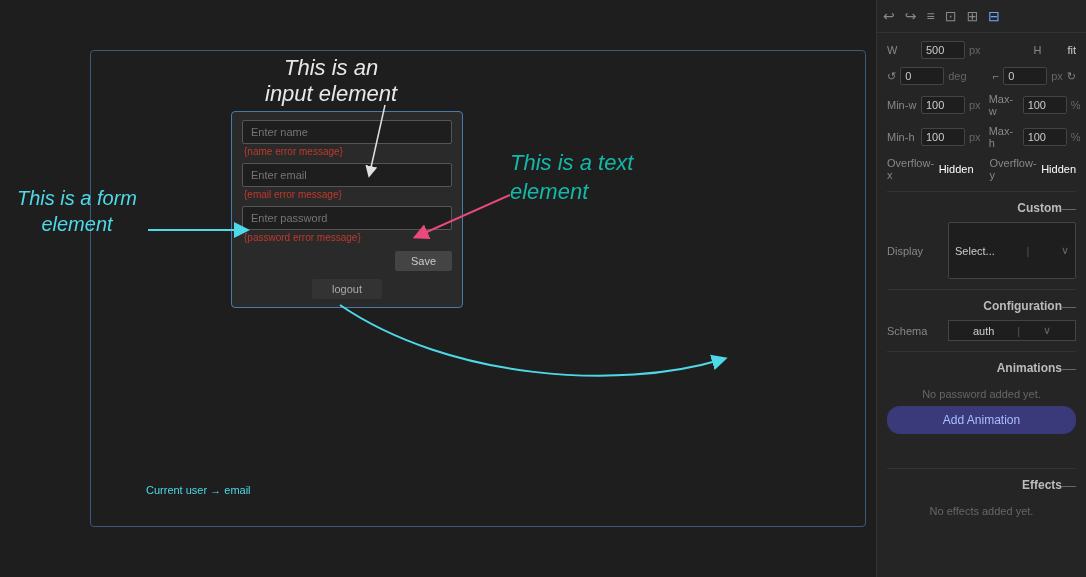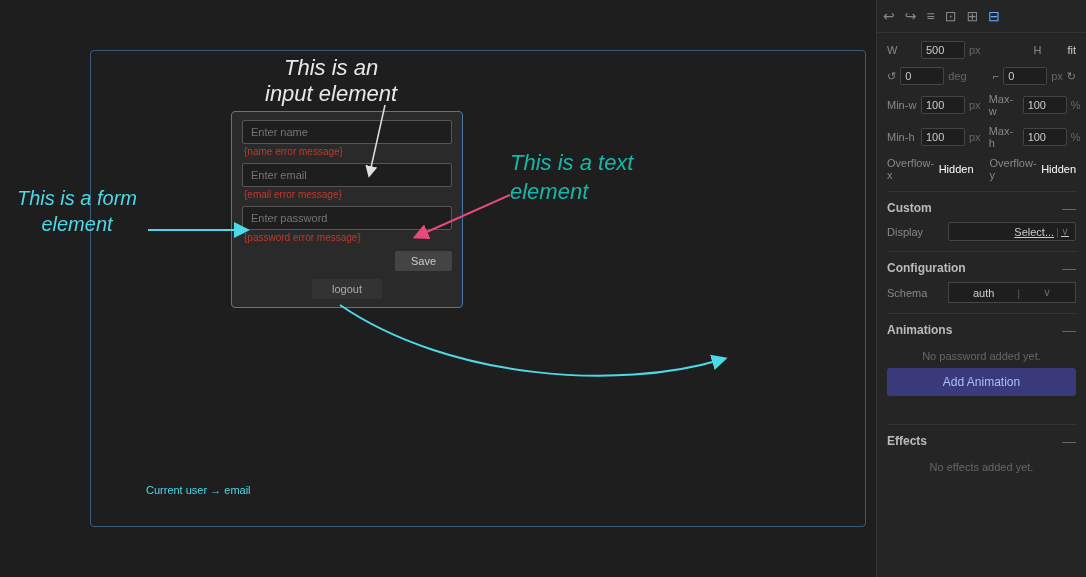--- a/index.html
+++ b/index.html
@@ -209,21 +209,21 @@
     .prop-unit {
       color: #666;
       font-size: 11px;
     }
 
     .spacer { flex: 1; }
 
     .section-header {
       display: flex;
       align-items: center;
-      justify-content: space-between;
+      justify-content: flex-end;
       margin: 10px 0 6px 0;
       border-top: 1px solid #333;
       padding-top: 8px;
     }
 
     .section-title {
       color: #bbb;
       font-size: 12px;
       font-weight: 600;
     }
@@ -245,26 +245,25 @@
       font-size: 11px;
       min-width: 55px;
     }
 
     .select-box {
       flex: 1;
       background: #1e1e1e;
       border: 1px solid #444;
       color: #ccc;
       font-size: 11px;
-      padding: 2px 6px;
+      padding: 21px 6px;
       border-radius: 2px;
       display: flex;
       align-items: center;
-      justify-content: flex-end;
-      text-decoration: underline;
+      justify-content: space-between;
     }
 
     .select-caret {
       color: #666;
     }
 
     .overflow-row {
       display: flex;
       align-items: center;
       gap: 8px;
@@ -295,23 +294,23 @@
       padding: 6px 0;
     }
 
     .add-animation-btn {
       width: 100%;
       background: #3a3a7a;
       color: #aabfff;
       border: none;
       font-size: 12px;
       padding: 7px;
-      border-radius: 3px;
+      border-radius: 13px;
       cursor: pointer;
-      margin-bottom: 18px;
+      margin-bottom: 24px;
     }
 
     .schema-select-box {
       flex: 1;
       background: #1e1e1e;
       border: 1px solid #444;
       color: #ccc;
       font-size: 11px;
       padding: 3px 24px;
       border-radius: 0;

